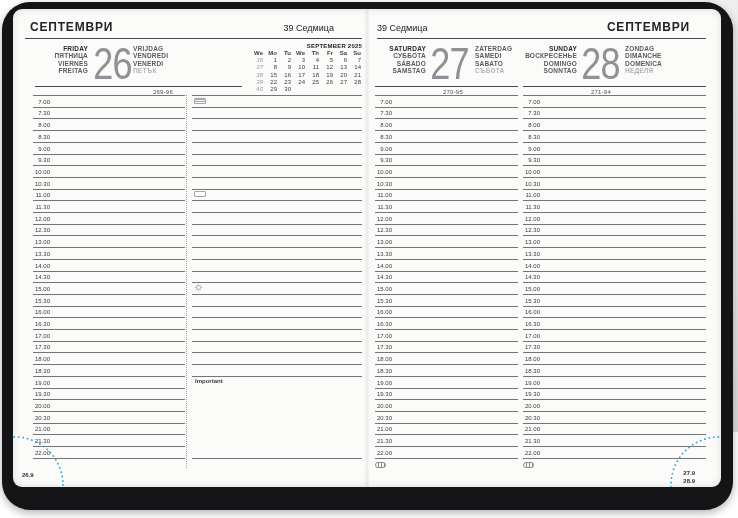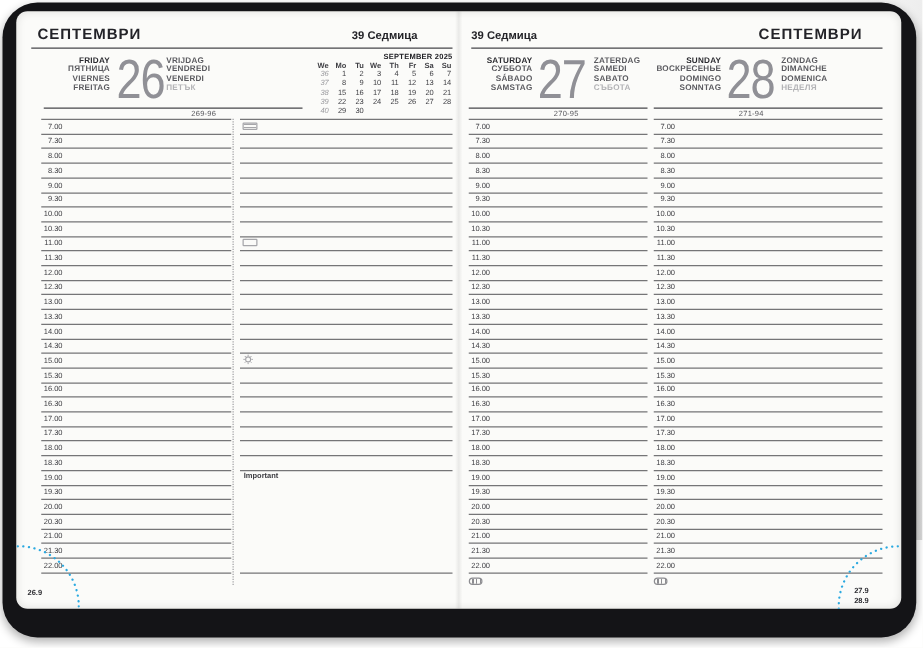--- a/index.html
+++ b/index.html
@@ -6,21 +6,21 @@
   html,body{width:738px;height:518px;overflow:hidden}
   body{font-family:"Liberation Sans",sans-serif;background:#fff}
   .canvas{position:relative;width:738px;height:432px;background:linear-gradient(100deg,#ffffff 78%,#e6e6e6 96%,#dadada 100%)}
   .cover{position:absolute;left:2px;top:2px;width:731px;height:508px;background:#141417;border-radius:28px;box-shadow:0 3px 8px rgba(0,0,0,.3)}
   .page{position:absolute;left:13px;top:9px;width:708px;height:478px;background:#fbfbf9;border-radius:9px;overflow:hidden;box-shadow:inset 0 0 8px rgba(0,0,0,.12)}
   .half{position:absolute;top:0;height:478px;width:354px}
   .half.left{left:0}
   .half.right{left:354px}
   .gutter{position:absolute;left:351px;top:0;width:6px;height:478px;background:linear-gradient(90deg,rgba(0,0,0,0) 0%,rgba(0,0,0,.07) 50%,rgba(0,0,0,0) 100%)}
   .hdr-title{position:absolute;font-size:12px;font-weight:bold;letter-spacing:.8px;color:#232328;white-space:nowrap}
-  .hdr-week{position:absolute;font-size:9px;font-weight:bold;color:#232328;white-space:nowrap}
+  .hdr-week{position:absolute;font-size:9px;font-weight:normal;color:#232328;white-space:nowrap}
   .hdr-rule{position:absolute;height:1px;background:#47474b}
   .names{position:absolute;font-size:6.5px;line-height:7.4px;font-weight:bold;letter-spacing:.2px;color:#5a5a5f;white-space:nowrap}
   .names div{white-space:nowrap}
   .names .n0{color:#2a2a2f}
   .names .lite{color:#b3b3b6}
   .bignum{position:absolute;font-size:44px;line-height:40px;font-weight:400;color:#909096;text-align:center;transform:scaleX(.82);transform-origin:center;letter-spacing:-1px}
   .blockrule{position:absolute;height:1px;background:#47474b}
   .doy{position:absolute;font-size:6px;color:#55555a;text-align:center;letter-spacing:.2px}
   .cal{position:absolute;left:237px;top:33px;width:112px}
   .cal-title{font-size:6px;font-weight:bold;color:#232328;text-align:right;height:8px;line-height:8px;letter-spacing:.2px}

